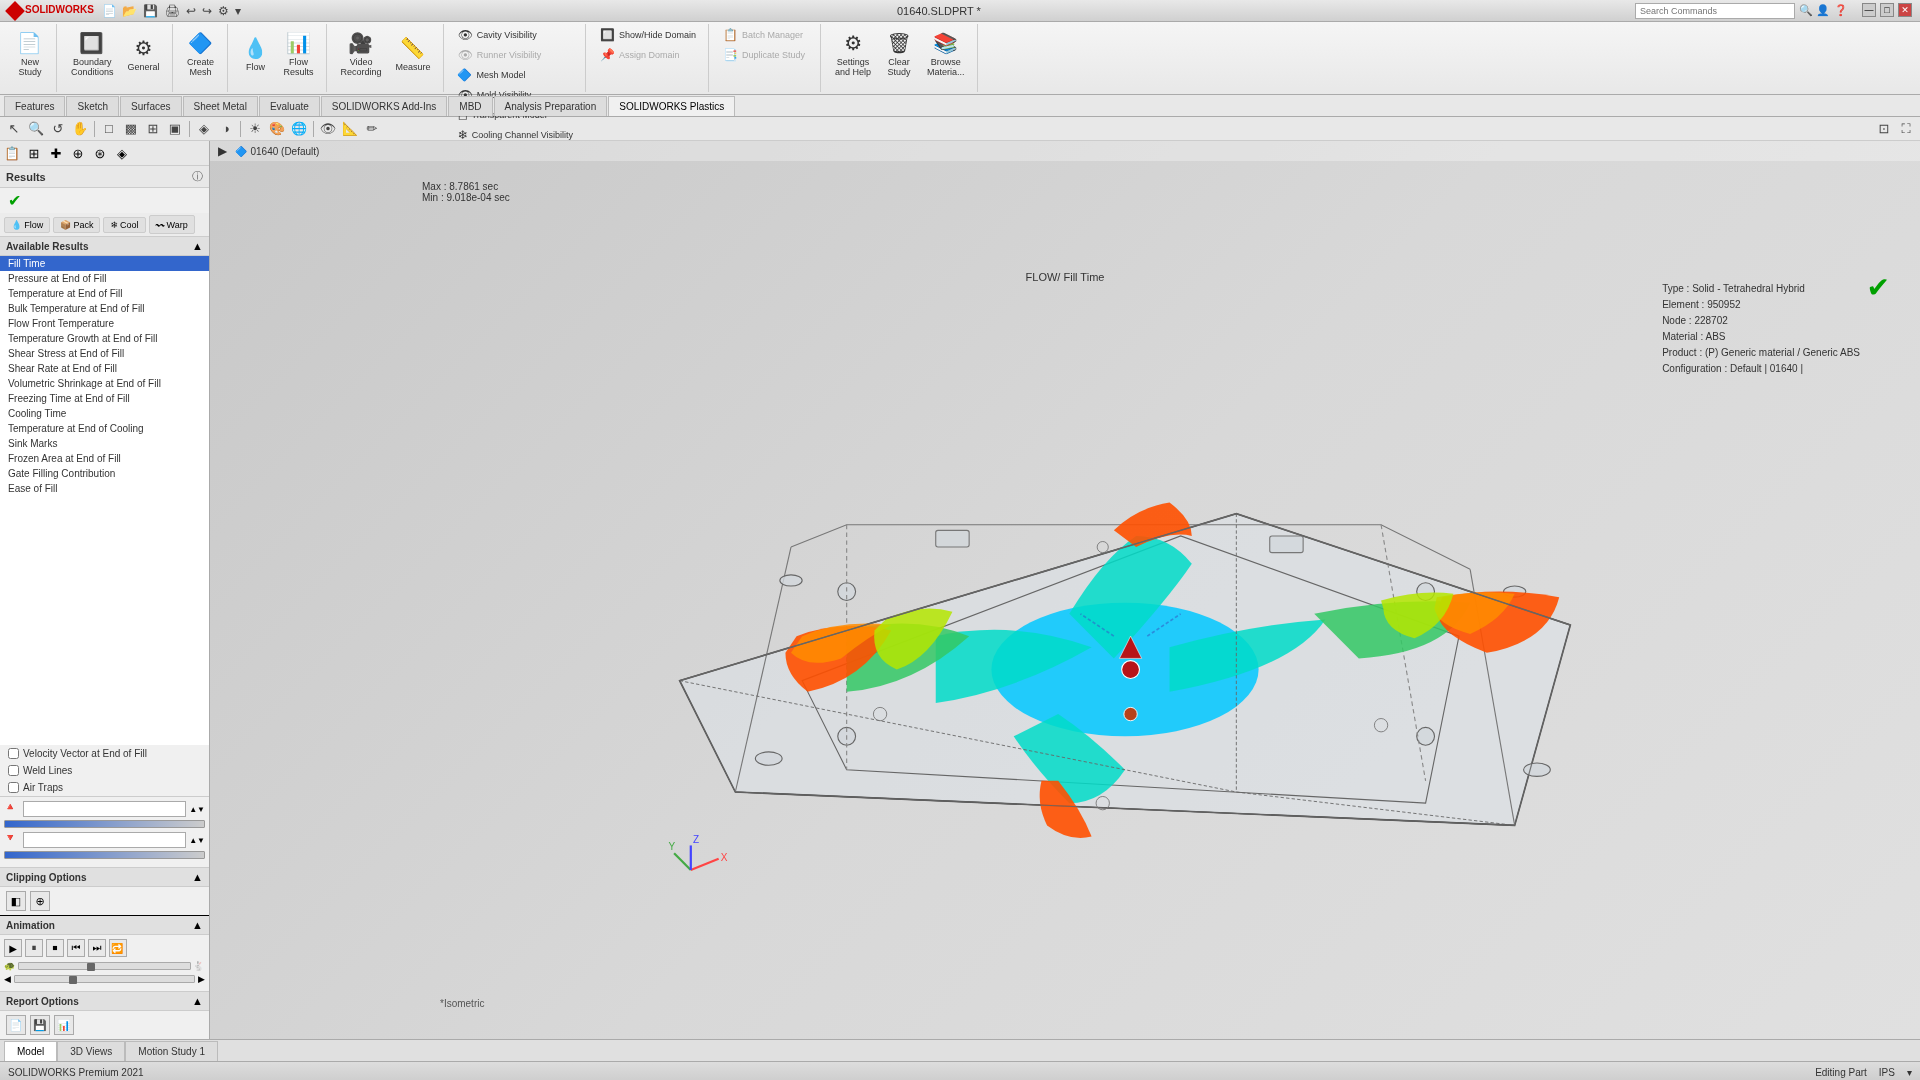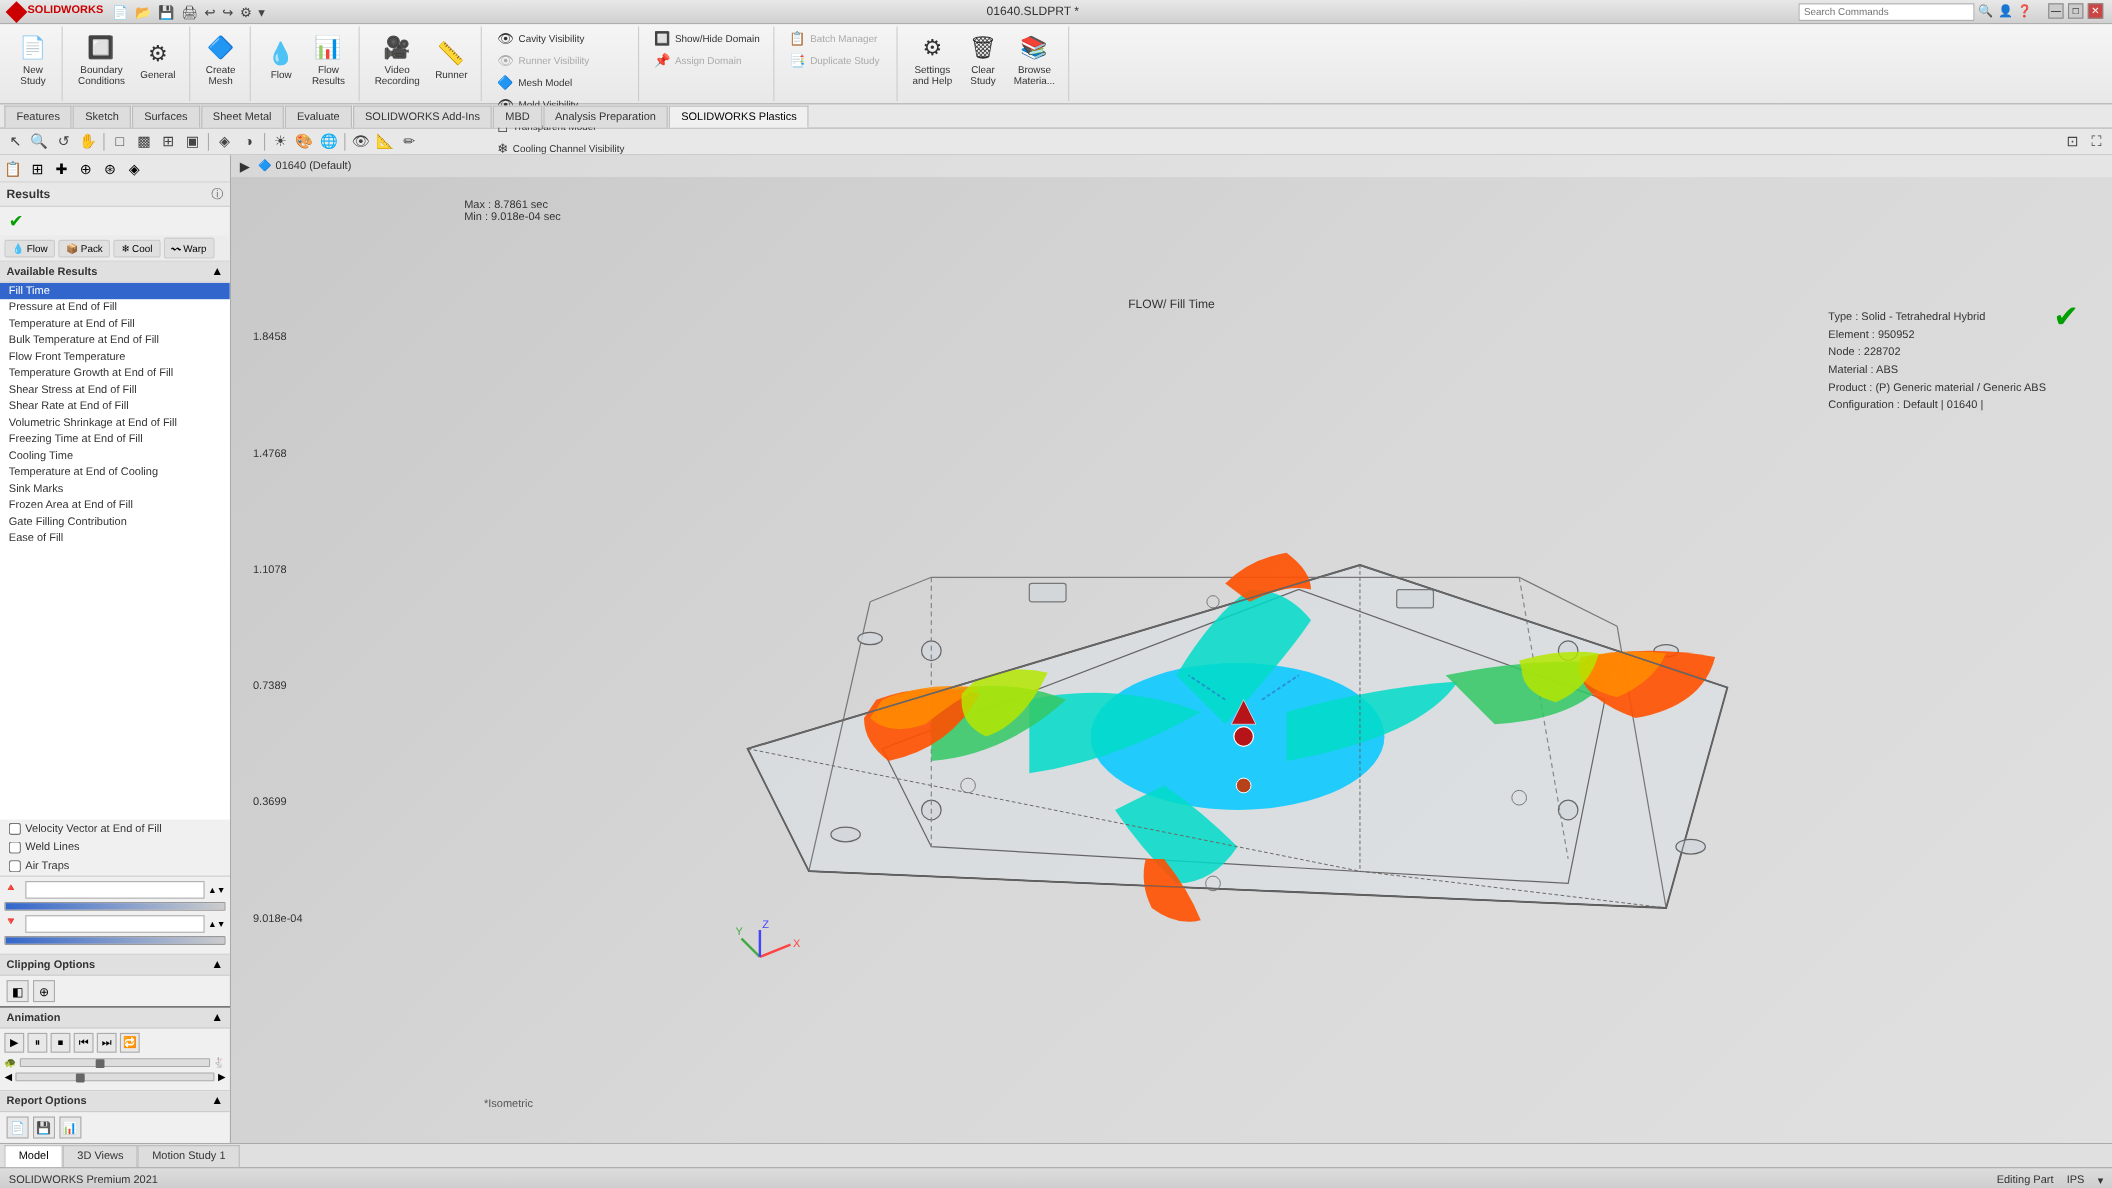--- a/index.html
+++ b/index.html
@@ -556,21 +556,21 @@
 
     <div class="ribbon-group">
       <div class="ribbon-items">
         <div class="ribbon-btn">
           <span class="btn-icon">🎥</span>
           <span style="white-space:pre-line;">Video
 Recording</span>
         </div>
         <div class="ribbon-btn">
           <span class="btn-icon">📏</span>
-          <span>Runner</span>
+          <span>Measure</span>
         </div>
       </div>
     </div>
 
     <div class="ribbon-group" style="min-width:140px;">
       <div class="ribbon-column">
         <div class="ribbon-btn-small">
           <span class="small-icon">👁</span>
           <span>Cavity Visibility</span>
         </div>
@@ -838,29 +838,20 @@
     </div>
 
     <div id="viewport-stats">
       <div>Max : 8.7861 sec</div>
       <div>Min : 9.018e-04 sec</div>
     </div>
 
     <div id="flow-title">FLOW/ Fill Time</div>
 
     <div id="color-legend">
-      <div id="legend-labels">
-
-      <div>1.8458</div>
-          <div>1.4768</div>
-          <div>1.1078</div>
-          <div>0.7389</div>
-          <div>0.3699</div>
-          <div>9.018e-04</div>
-        </div>
     </div>
 
     <div id="type-info">
       <div>Type : Solid - Tetrahedral Hybrid</div>
       <div>Element : 950952</div>
       <div>Node : 228702</div>
       <div>Material : ABS</div>
       <div>Product : (P) Generic material / Generic ABS</div>
       <div>Configuration : Default | 01640 |</div>
     </div>

